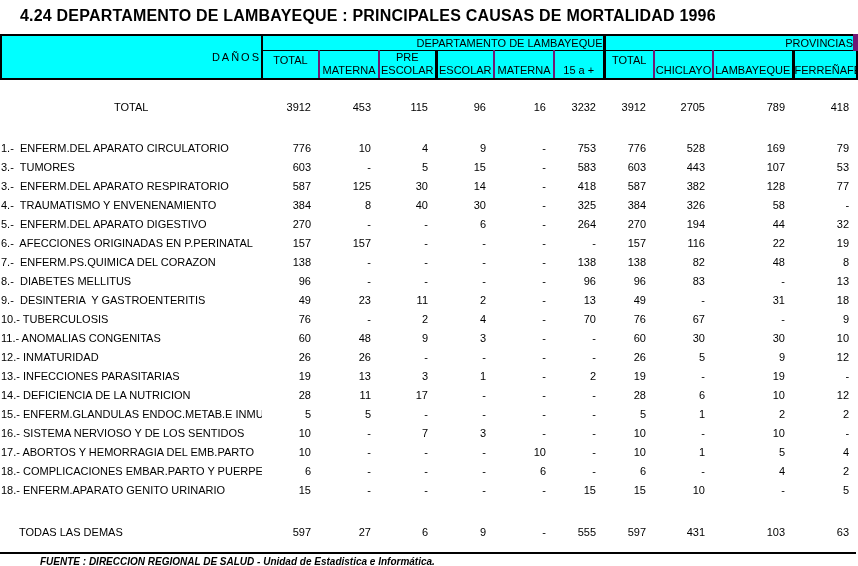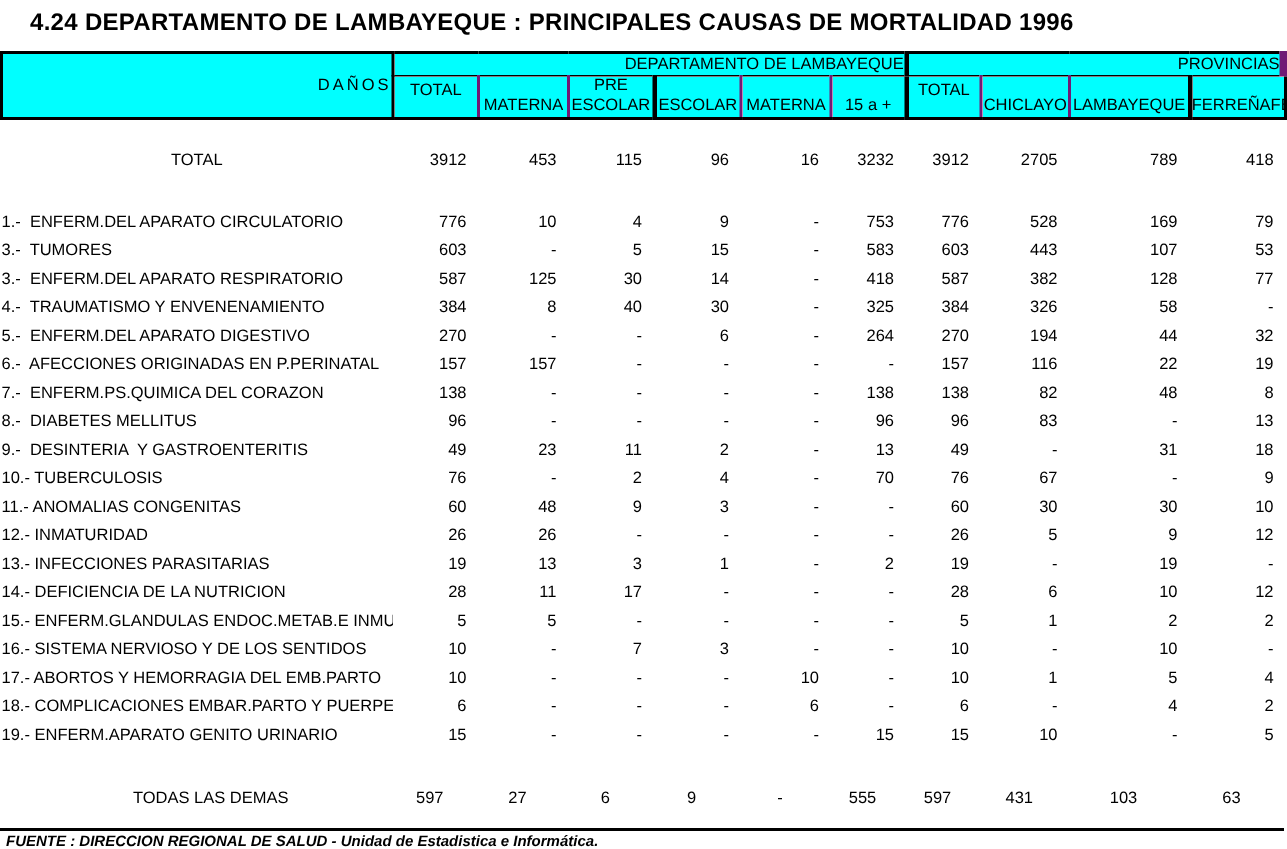--- a/index.html
+++ b/index.html
@@ -73,34 +73,35 @@
     vertical-align:middle;
     overflow:hidden;
   }
   tbody tr { height:19px; }
   td.label { white-space:pre; padding-left:0; }
   td.num   { text-align:right; padding-right:8px; white-space:pre; }
   tr.row-total    { height:59px; }
   tr.row-total td { padding-top:20px; padding-bottom:25px; vertical-align:middle; }
   tr.row-total td.label { padding-left:113px; }
   tr.row-other    { height:39px; }
-  tr.row-other td { padding-top:25px; vertical-align:bottom;text-align:center; }
+  tr.row-other td { padding-top:25px; vertical-align:bottom; }
   tr.row-other td.label { padding-left:18px; }
   
   .footer-sep {
     width:856px;
     border-top:2px solid #000;
     margin-top:13px;
   }
   .footer {
     padding:2px 0 0 4px;
     font-size:10px;
     font-weight:bold;
     font-style:italic;
     white-space:pre;
+    margin-left:36px;
   }
 </style>
 </head>
 <body>
 
 <div class="title">4.24 DEPARTAMENTO DE LAMBAYEQUE : PRINCIPALES CAUSAS DE MORTALIDAD 1996</div>
 
 <table class="main">
   <colgroup>
     <col style="width:261px">
@@ -377,21 +378,21 @@
     <td class="num">-</td>
     <td class="num">-</td>
     <td class="num">6</td>
     <td class="num">-</td>
     <td class="num">6</td>
     <td class="num">-</td>
     <td class="num">4</td>
     <td class="num">2</td>
   </tr>
       <tr class="row-cause">
-    <td class="label">19.- ENFERM.APARATO GENITO URINARIO</td>
+    <td class="label">18.- ENFERM.APARATO GENITO URINARIO</td>
     <td class="num">15</td>
     <td class="num">-</td>
     <td class="num">-</td>
     <td class="num">-</td>
     <td class="num">-</td>
     <td class="num">15</td>
     <td class="num">15</td>
     <td class="num">10</td>
     <td class="num">-</td>
     <td class="num">5</td>

